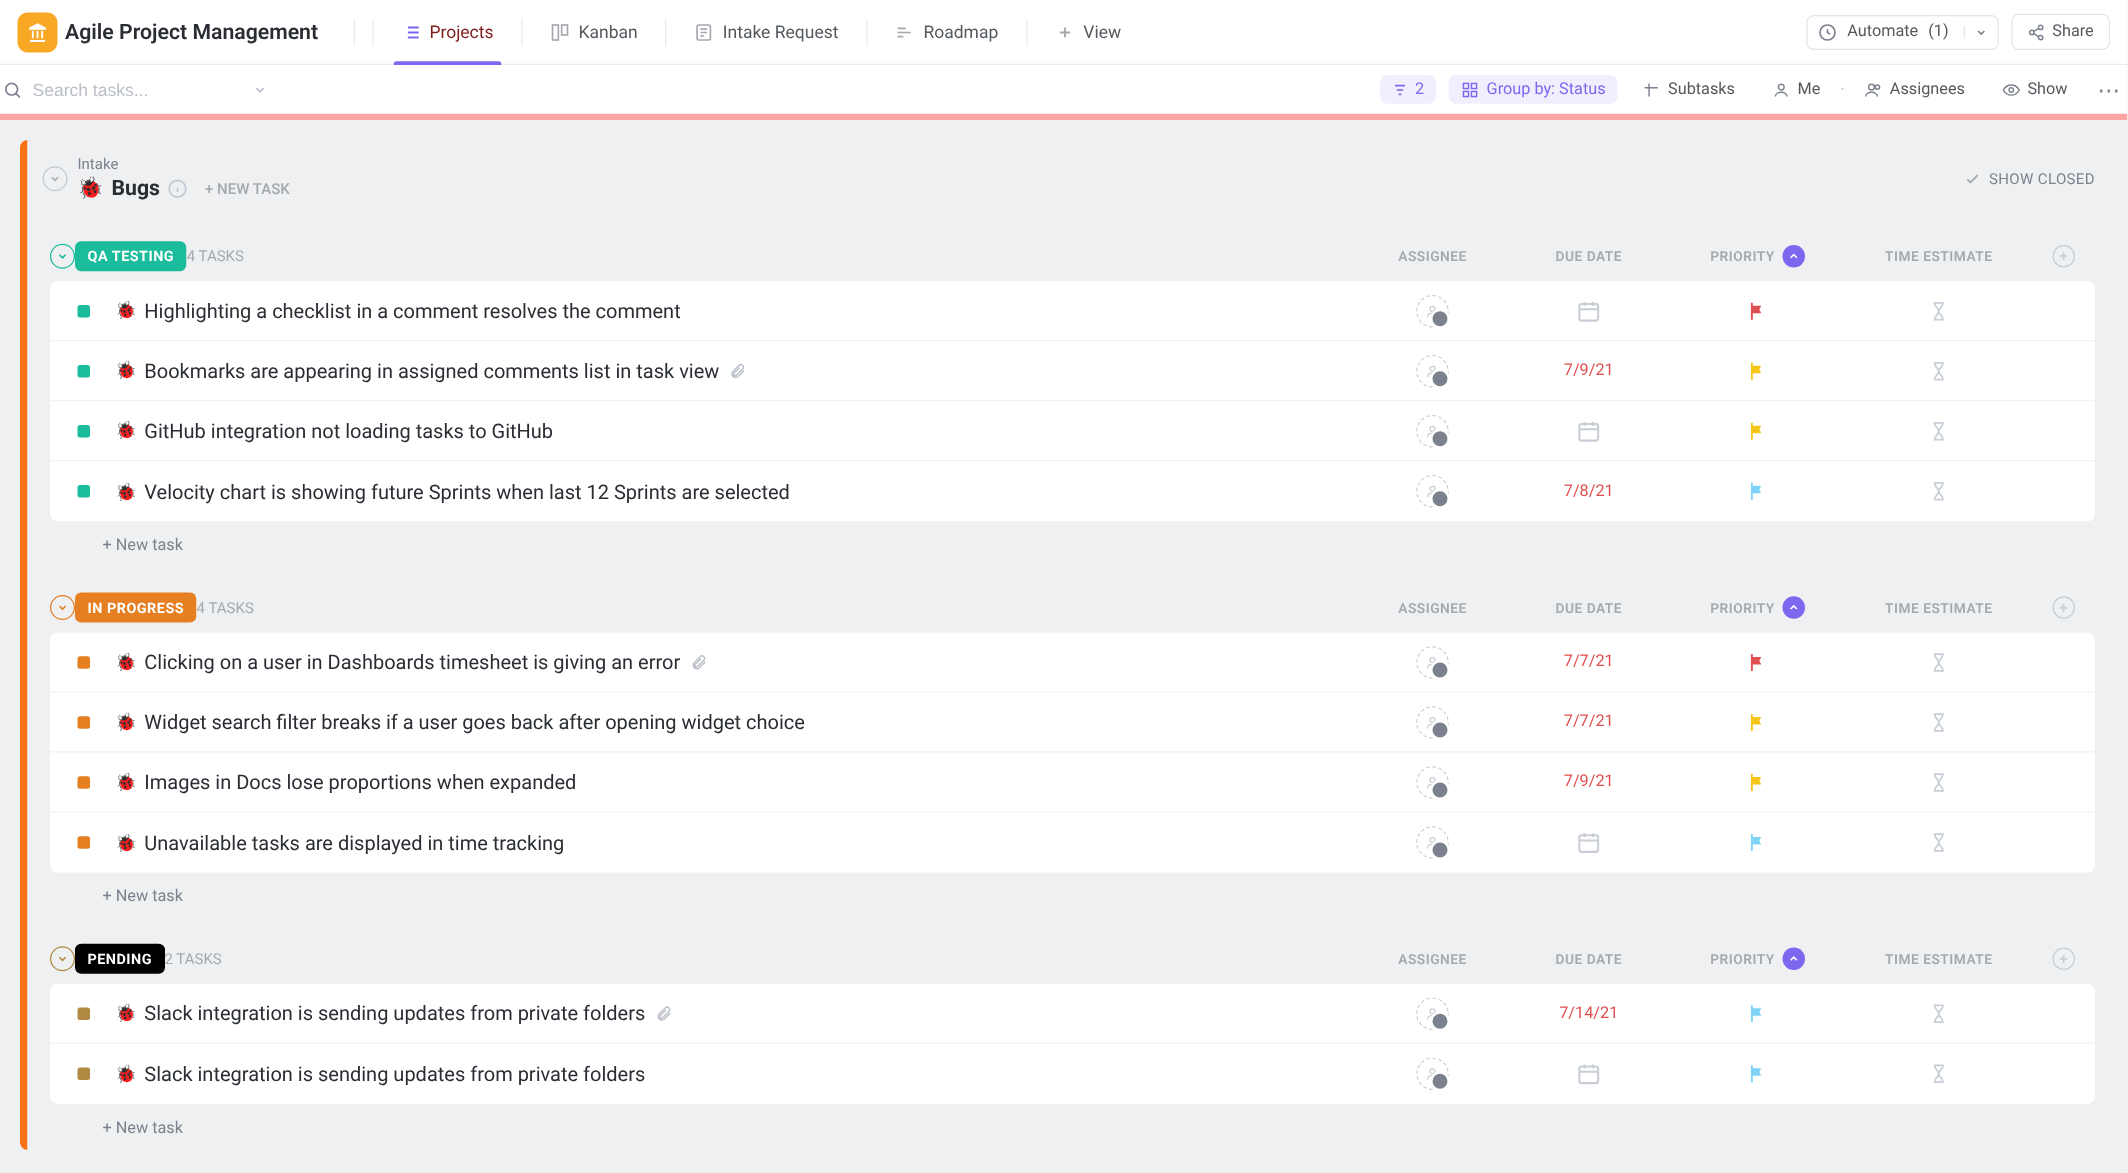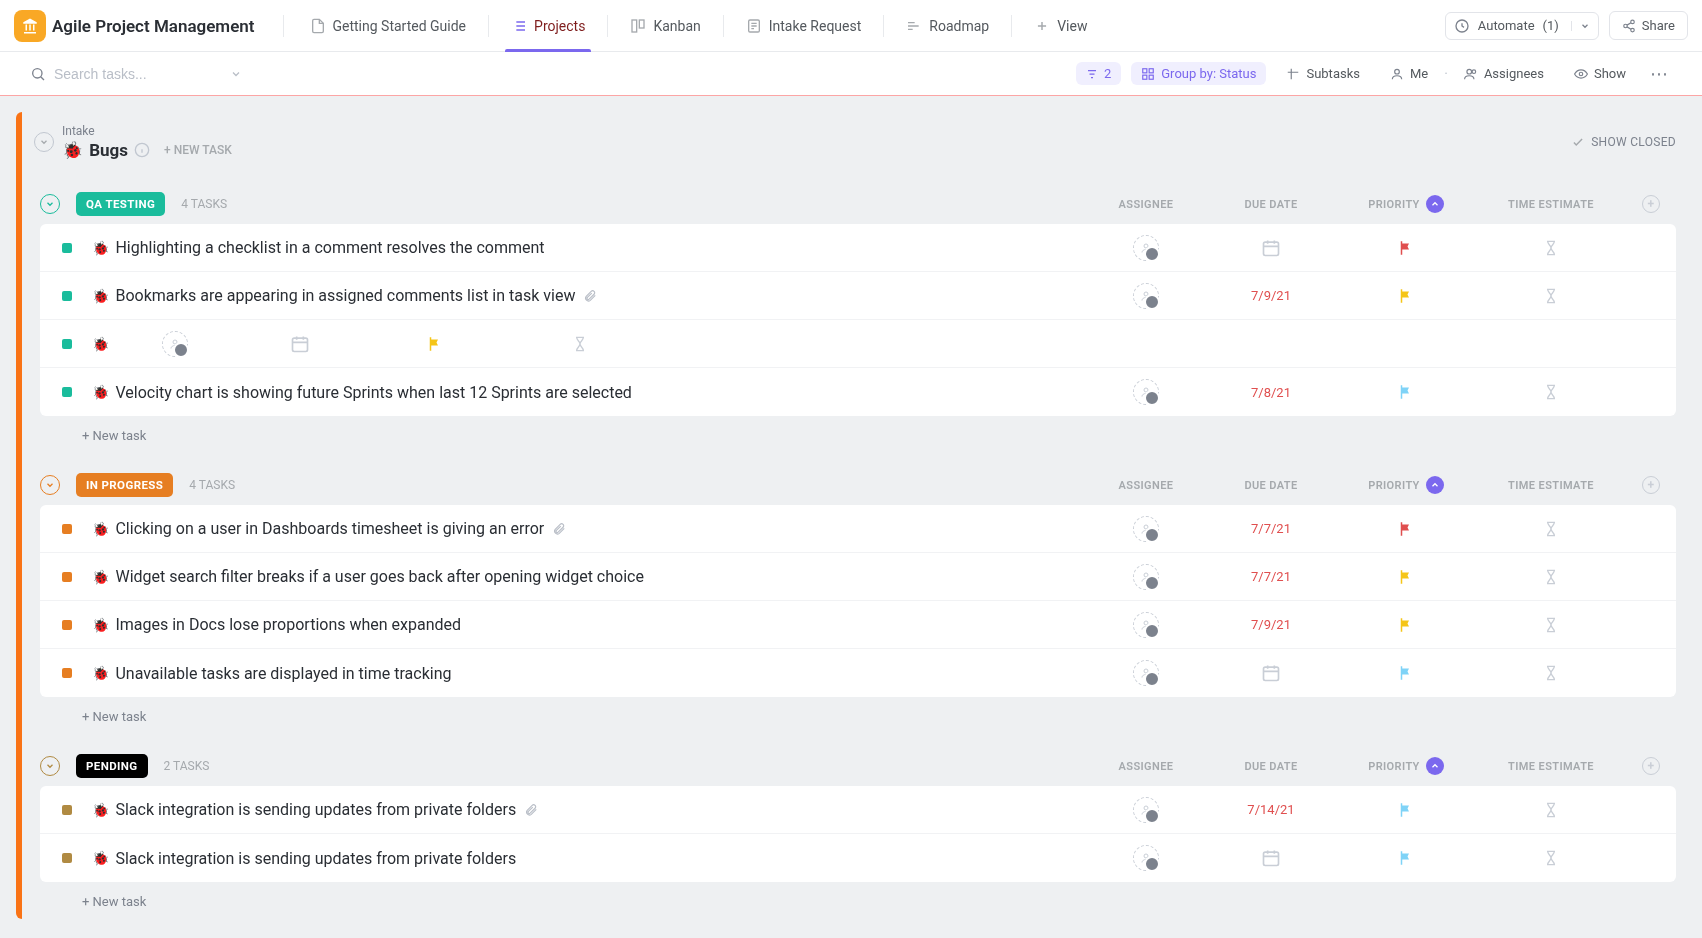--- a/index.html
+++ b/index.html
@@ -15,21 +15,21 @@
 .tab.active::after { content:""; position:absolute; bottom:-1px; left:10px; right:10px; height:3px; background:#7b68ee; border-radius:2px 2px 0 0; }
 .tab-icon { width:16px; height:16px; display:flex; align-items:center; justify-content:center; color:#a5a9ad; }
 .tab.active .tab-icon { color:#7b68ee; }
 .tab-sep { width:1px; height:22px; background:#e8eaed; margin:0 4px; }
 .header-right { margin-left:auto; display:flex; align-items:center; gap:10px; }
 .automate-btn { display:flex; align-items:center; gap:8px; border:1px solid #e2e4e9; border-radius:6px; padding:5px 8px; cursor:pointer; font-size:13px; color:#54595e; }
 .automate-split { border-left:1px solid #e2e4e9; padding-left:8px; margin-left:4px; }
 .share-btn { display:flex; align-items:center; gap:6px; border:1px solid #e2e4e9; border-radius:6px; padding:6px 12px; cursor:pointer; font-size:13px; color:#54595e; }
 
 
-.toolbar { display:flex; align-items:center; height:44px; padding:0 30px; background:#fff; border-bottom:1px solid #fca5a5; }
+.toolbar { display:flex; align-items:center; height:44px; padding:0 2px; background:#fff; border-bottom:5px solid #fca5a5; }
 .search-wrap { display:flex; align-items:center; gap:8px; color:#7c828d; }
 .search-input { border:none; outline:none; font-size:14px; color:#7c828d; width:160px; background:transparent; }
 .search-input::placeholder { color:#b9bec7; }
 .caret-down { width:12px; height:12px; color:#b9bec7; margin-left:8px; }
 .toolbar-right { margin-left:auto; display:flex; align-items:center; gap:10px; }
 .pill { display:flex; align-items:center; gap:6px; padding:4px 10px; border-radius:6px; font-size:13px; cursor:pointer; color:#54595e; }
 .pill.purple { background:#f0effe; color:#7b68ee; }
 .pill.purple-light { background:#f0effe; color:#7b68ee; }
 .dot-sep { color:#c1c7d0; margin:0 -4px; }
 .more-icon { font-size:18px; color:#7c828d; cursor:pointer; padding:0 4px; }
@@ -40,21 +40,21 @@
 .list-header { display:flex; align-items:center; gap:8px; padding:4px 10px 8px 4px; }
 .collapse-circle { width:20px; height:20px; border-radius:50%; border:1.5px solid #c1c7d0; display:flex; align-items:center; justify-content:center; cursor:pointer; }
 .breadcrumb { font-size:12px; color:#7c828d; margin-bottom:2px; }
 .list-title { font-size:17px; font-weight:700; color:#2a2e34; display:flex; align-items:center; gap:6px; }
 .info-icon { width:16px; height:16px; color:#c1c7d0; }
 .new-task-inline { font-size:12px; color:#a5a9ad; cursor:pointer; margin-left:8px; font-weight:500; }
 .show-closed { margin-left:auto; display:flex; align-items:center; gap:6px; color:#7c828d; font-size:12px; cursor:pointer; letter-spacing:0.3px; }
 
 
 .group { margin:24px 10px 0 10px; }
-.group-header { display:flex; align-items:center; gap:16px; padding-bottom:8px; }
+.group-header { display:flex; align-items:center; gap:0; padding-bottom:8px; }
 .group-collapse { width:20px; height:20px; border-radius:50%; border:1.5px solid; display:flex; align-items:center; justify-content:center; cursor:pointer; }
 .group-badge { padding:5px 10px; border-radius:5px; font-size:11.5px; font-weight:700; color:#fff; letter-spacing:0.4px; cursor:pointer; }
 .group-count { font-size:12px; color:#a5a9ad; }
 .cols { margin-left:auto; display:flex; align-items:center; }
 .col-head { font-size:11px; color:#a5a9ad; font-weight:600; letter-spacing:0.4px; text-align:center; }
 .col-assignee { width:120px; }
 .col-due { width:130px; }
 .col-priority { width:140px; display:flex; align-items:center; justify-content:center; gap:6px; }
 .col-time { width:150px; }
 .col-add { width:50px; display:flex; align-items:center; justify-content:center; }
@@ -90,29 +90,20 @@
 
 <div class="header">
   <div class="app-logo">
     <svg width="18" height="18" viewBox="0 0 24 24" fill="#fff">
         <path d="M4 20h16v2H4zM6 10h2v8H6zm5 0h2v8h-2zm5 0h2v8h-2zM12 2L3 7v2h18V7z"></path>
       </svg>
   </div>
   <div class="app-title">Agile Project Management</div>
   <div class="tab-sep"></div>
   <div class="tabs" id="tabs-container">
-      <div class="tab">
-        <span class="tab-icon">
-          <svg width="16" height="16" viewBox="0 0 24 24" fill="none" stroke="currentColor" stroke-width="2">
-            <path d="M14 2H6a2 2 0 0 0-2 2v16a2 2 0 0 0 2 2h12a2 2 0 0 0 2-2V8z"></path>
-            <path d="M14 2v6h6"></path>
-          </svg>
-        </span>
-        <span>Getting Started Guide</span>
-      </div>
       <div class="tab-sep"></div>
       <div class="tab active">
         <span class="tab-icon">
           <svg width="16" height="16" viewBox="0 0 24 24" fill="none" stroke="currentColor" stroke-width="2.5">
             <path d="M8 6h13M8 12h13M8 18h13M3 6h.01M3 12h.01M3 18h.01"></path>
           </svg>
         </span>
         <span>Projects</span>
       </div>
       <div class="tab-sep"></div>
@@ -356,20 +347,23 @@
               <div class="cell time">
                 <svg class="hourglass" viewBox="0 0 24 24" fill="none" stroke="currentColor" stroke-width="2">
                   <path d="M6 2h12M6 22h12M7 2c0 5 5 6 5 10s-5 5-5 10M17 2c0 5-5 6-5 10s5 5 5 10"></path>
                 </svg>
               </div>
               <div class="cell add"></div>
             </div>
             <div class="row">
               <div class="status-sq" style="background:#1abc9c"></div>
               <span class="bug-em">🐞</span>
+              <div class="task-title">
+                <span>GitHub integration not loading tasks to GitHub</span>
+              </div>
               <div class="cell assignee">
                 <div class="avatar-add">
                   <svg viewBox="0 0 24 24" fill="none" stroke="currentColor" stroke-width="2">
                     <circle cx="12" cy="8" r="4"></circle>
                     <path d="M4 21c0-4 4-6 8-6s8 2 8 6"></path>
                   </svg>
                 </div>
               </div>
               <div class="cell due">
                 <svg class="cal-icon" viewBox="0 0 24 24" fill="none" stroke="currentColor" stroke-width="2">

